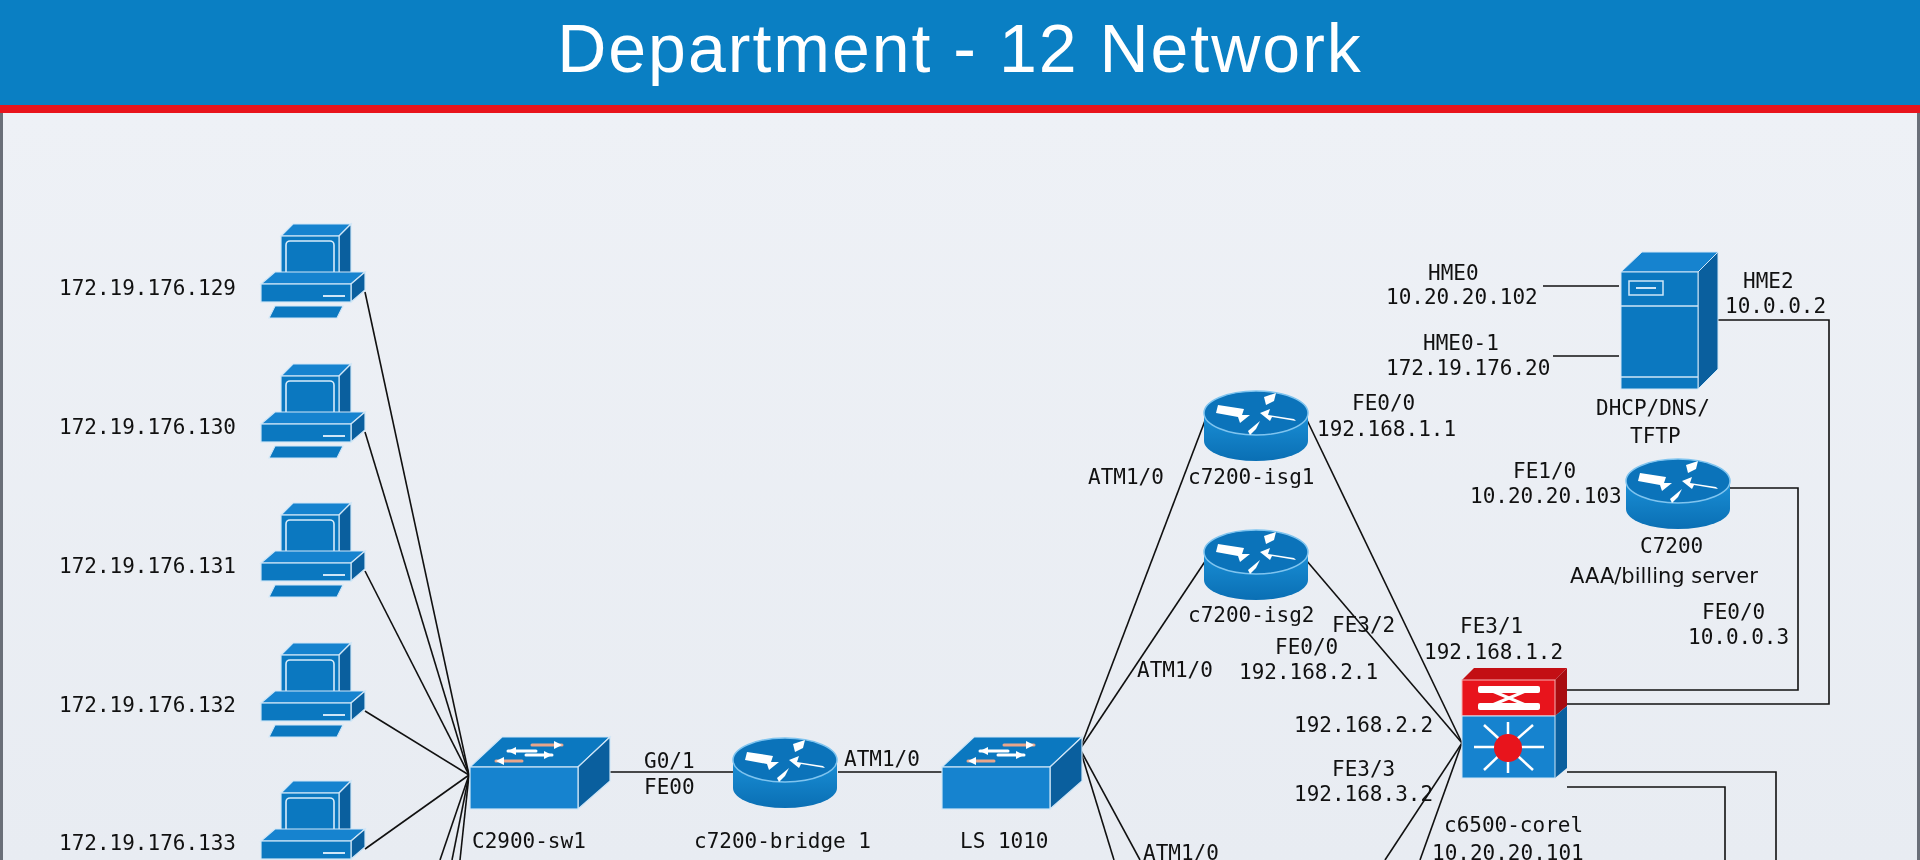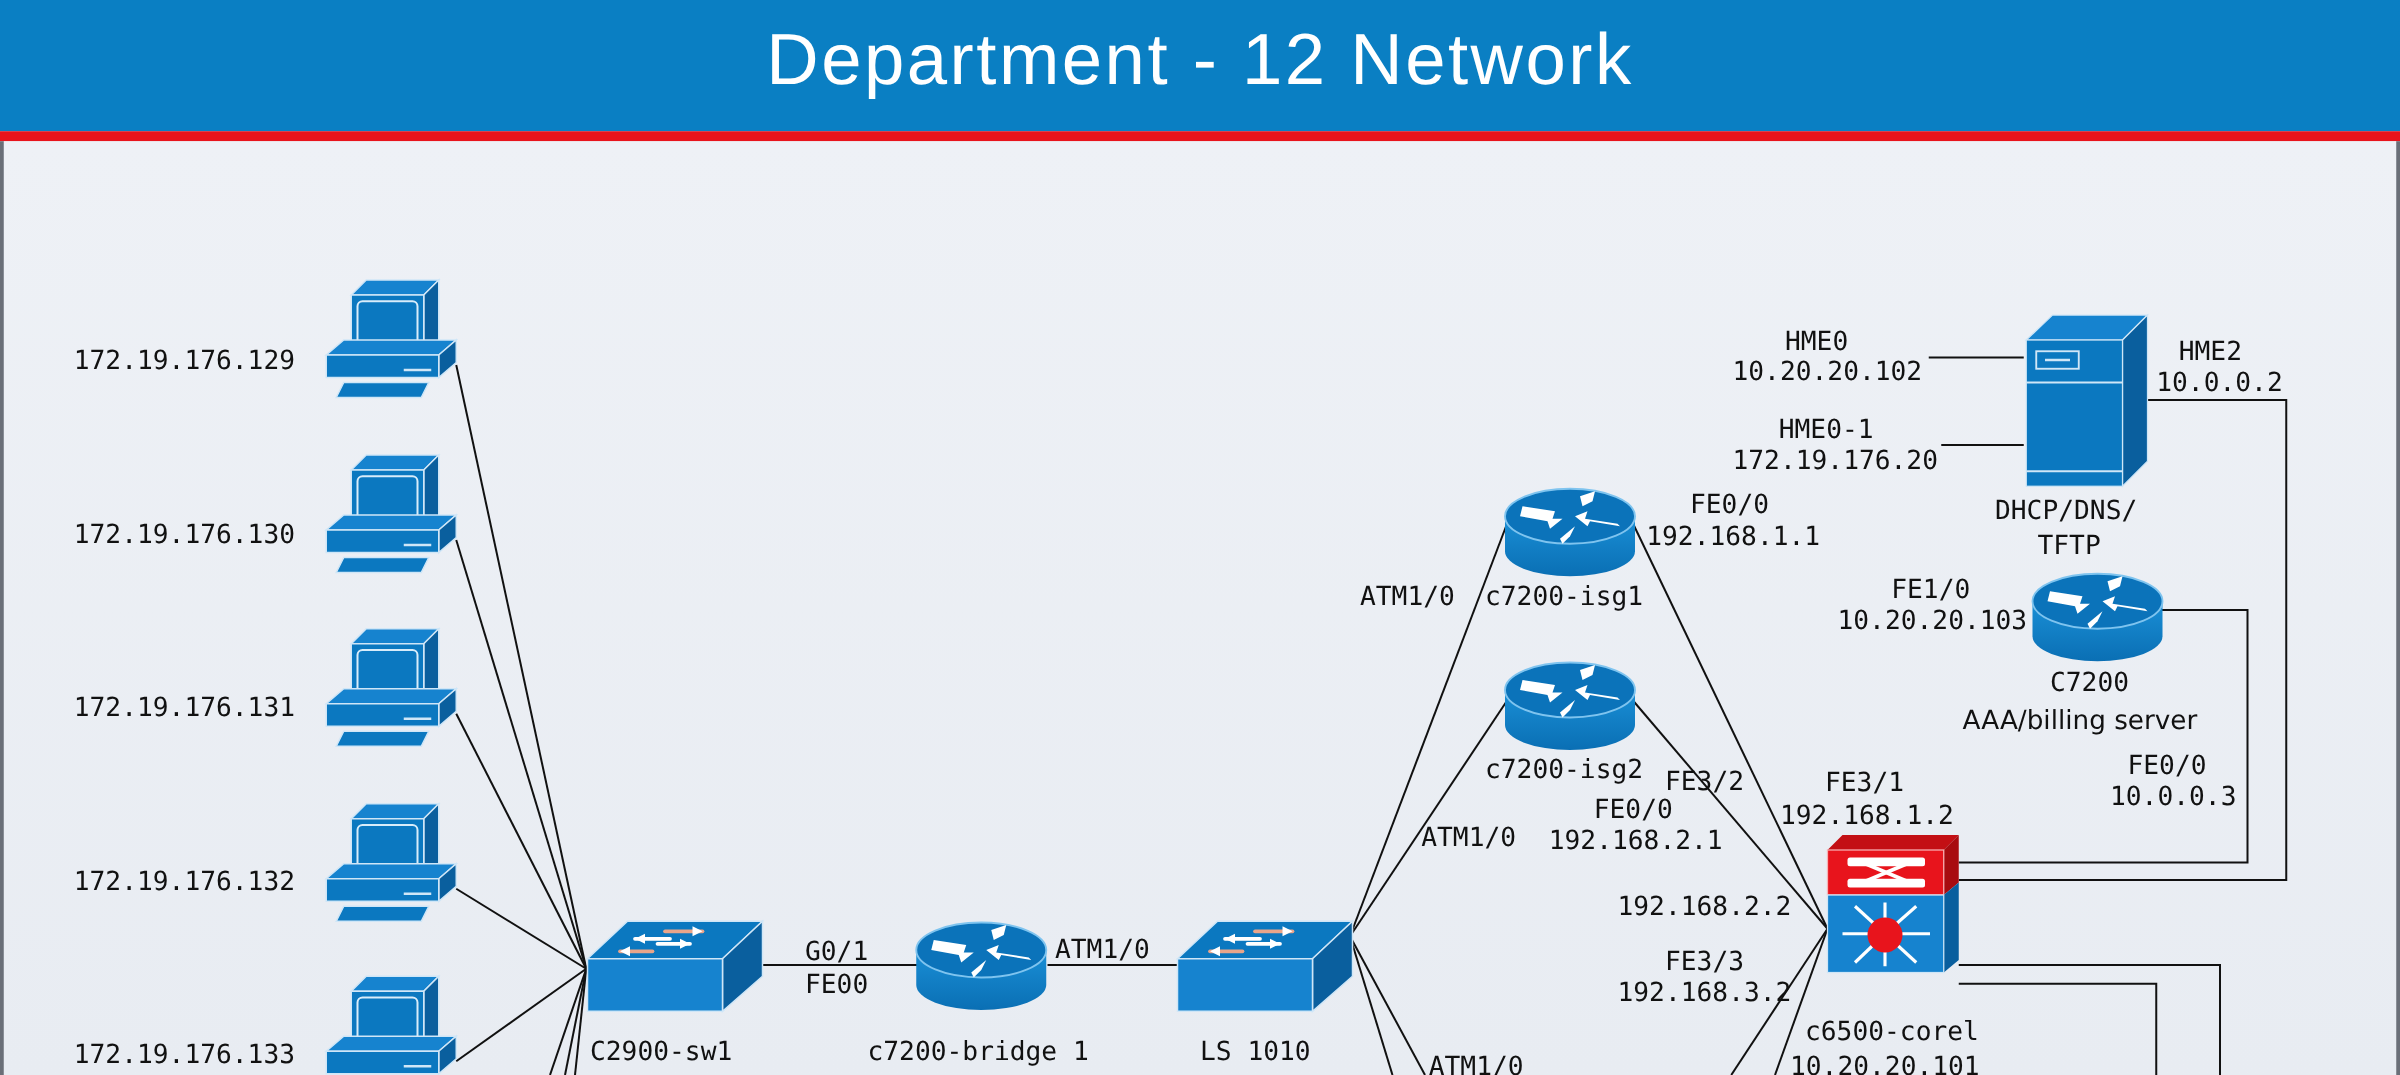--- a/index.html
+++ b/index.html
@@ -1,18 +1,18 @@
 <!DOCTYPE html>
 <html><head>
 <meta charset="utf-8">
 <style>
   html, body { margin:0; padding:0; }
   body { width:1920px; height:860px; overflow:hidden; background:#e9edf3; font-family:"DejaVu Sans", sans-serif; position:relative; }
   #banner { position:absolute; left:0; top:0; width:1920px; height:105px; background:#0a7fc3; }
-  #title { position:absolute; left:0; top:0; width:1920px; height:105px; line-height:96px; text-align:center; color:#ffffff; font-family:"Liberation Sans", sans-serif; font-size:58px; letter-spacing:2px; }
+  #title { position:absolute; left:0; top:0; width:1920px; height:105px; line-height:96px; text-align:center; color:#ffffff; font-family:"Liberation Sans", sans-serif; font-size:68px; letter-spacing:2px; }
   #stripe { position:absolute; left:0; top:105px; width:1920px; height:8px; background:#e8141c; }
   #canvas { position:absolute; left:0; top:113px; width:1920px; height:747px;
             background:linear-gradient(180deg,#eef1f6 0%,#e8ecf2 100%);
             border-left:3px solid #6a6f78; border-right:3px solid #6a6f78; box-sizing:border-box; }
   svg#net { position:absolute; left:0; top:0; }
   .lbl { font-family:"DejaVu Sans Mono", monospace; font-size:21px; fill:#111; }
   .lbl-s { font-family:"DejaVu Sans", sans-serif; font-size:21px; fill:#111; }
   .link { stroke:#111; stroke-width:1.6; fill:none; }
 </style>
 </head>

